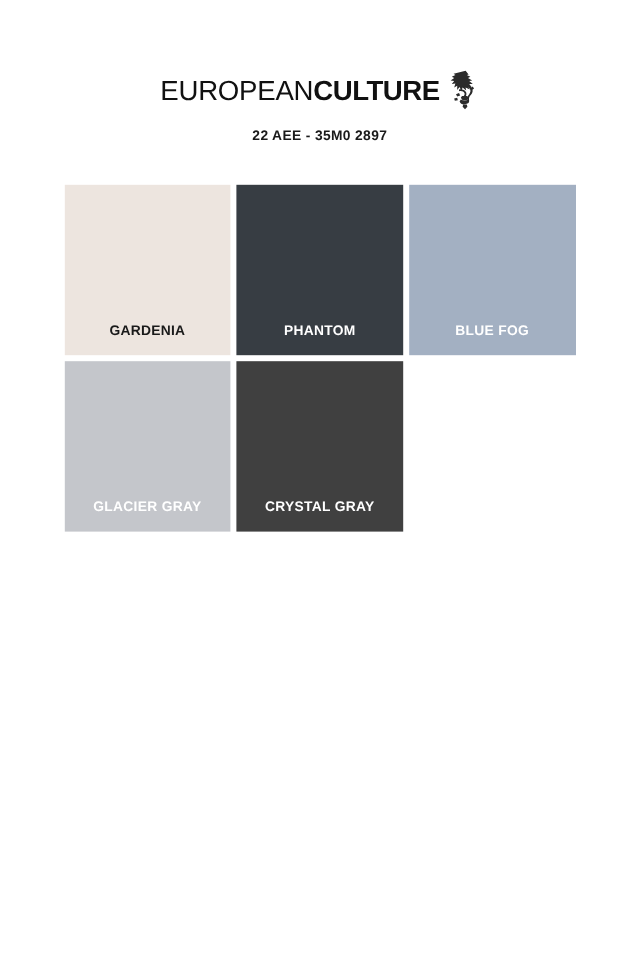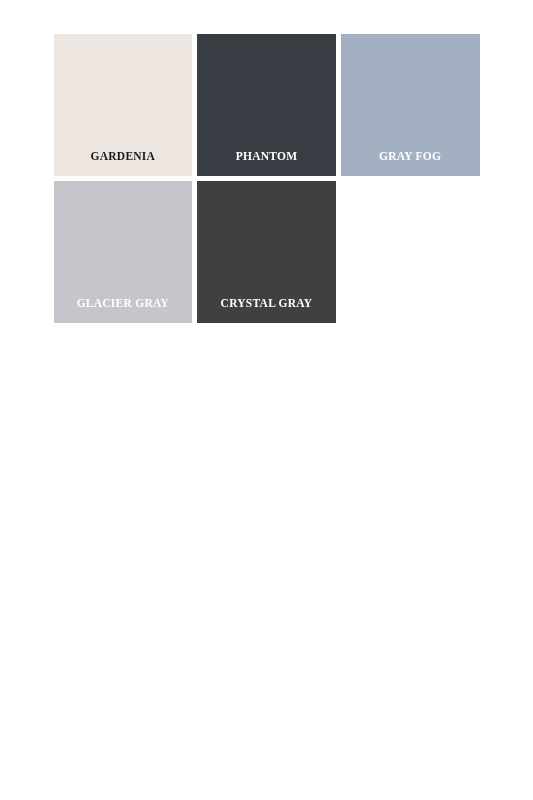--- a/index.html
+++ b/index.html
@@ -74,21 +74,20 @@
 
   
   .swatch-grid {
     margin-top: 34px;
     width: 426px;
     display: grid;
     grid-template-columns: repeat(3, 1fr);
     grid-auto-rows: 142px;
     column-gap: 5px;
     row-gap: 5px;
-    font-family: Liberation Serif, serif;
   }
 
   .swatch {
     position: relative;
     display: flex;
     align-items: flex-end;
     justify-content: center;
     overflow: hidden;
   }
 
@@ -100,34 +99,56 @@
     padding-bottom: 14px;
     text-align: center;
     white-space: nowrap;
   }
 </style>
 </head>
 <body>
 
 <div class="page">
 
+  <div class="brand-block">
+
+    <div class="brand-lockup">
+      <div class="wordmark"><span class="light">EUROPEAN</span><span class="bold">CULTURE</span></div>
+
+      <svg class="crest" viewBox="0 0 52 68" aria-hidden="true">
+        <g fill="#2b2b2b">
+          <path d="M30 2 l5 6 -3 1 6 3 -4 2 7 4 -5 1 6 5 -6 0 4 5 -6 -1 3 5 -7 -3 1 5 -6 -5 -2 6 -3 -7 -4 5 0 -7 -5 3 2 -7 -6 1 4 -5 -6 -1 6 -4 -4 -2 6 -3 -3 -2 z"></path>
+          <path d="M22 27 c6 -3 14 -2 18 3 c3 4 2 9 -1 12 c-3 3 -4 6 -3 10 l-2 1 c-2 -4 -1 -9 2 -12 c2 -3 3 -6 1 -9 c-3 -4 -9 -5 -15 -3 z"></path>
+          <path d="M19 33 c5 -1 10 1 12 5 c1 3 0 6 -2 8 l-3 -1 c2 -2 3 -4 2 -6 c-1 -3 -5 -4 -9 -3 z"></path>
+          <path d="M24 44 l9 0 2 4 -3 3 -7 0 -3 -4 z"></path>
+          <path d="M22 50 c4 2 9 2 13 0 l1 4 c-2 3 -6 4 -9 4 c-3 0 -6 -2 -7 -5 z"></path>
+          <path d="M26 58 l6 0 1 4 -4 4 -4 -4 z"></path>
+          <path d="M14 41 l5 -2 2 4 -5 2 z"></path>
+          <path d="M11 48 l5 -1 1 4 -5 1 z"></path>
+          <path d="M38 31 l4 -3 2 4 -4 2 z"></path>
+        </g>
+      </svg>
+    </div>
+
+    <div class="reference-code">22 AEE - 35M0 2897</div>
+  </div>
 
   <div class="swatch-grid">
 
     <div class="swatch" style="background-color: rgb(237, 229, 223);">
       <span class="swatch-label" style="color: rgb(26, 26, 26);">GARDENIA</span>
     </div>
 
     <div class="swatch" style="background-color: rgb(55, 61, 67);">
       <span class="swatch-label" style="color: rgb(255, 255, 255);">PHANTOM</span>
     </div>
 
 
     <div class="swatch" style="background-color: rgb(163, 176, 194);">
-      <span class="swatch-label" style="color: rgb(255, 255, 255);">GRAY FOG</span>
+      <span class="swatch-label" style="color: rgb(255, 255, 255);">BLUE FOG</span>
     </div>
 
     <div class="swatch" style="background-color: rgb(196, 198, 203);">
       <span class="swatch-label" style="color: rgb(255, 255, 255);">GLACIER GRAY</span>
     </div>
 
     <div class="swatch" style="background-color: #404040;">
       <span class="swatch-label" style="color: rgb(255, 255, 255);">CRYSTAL GRAY</span>
     </div>
 

